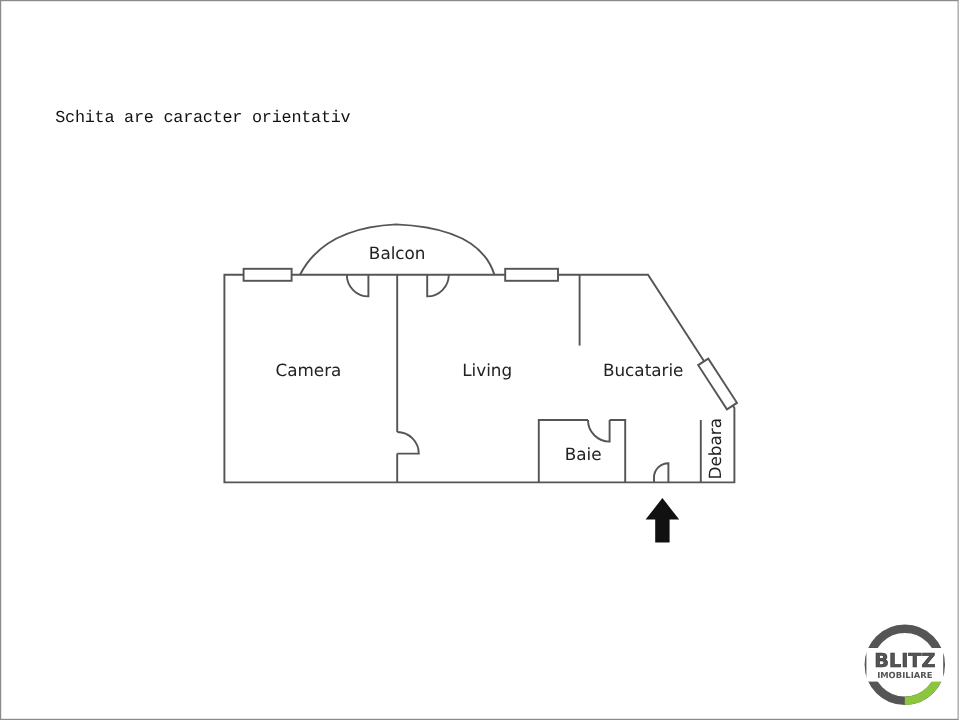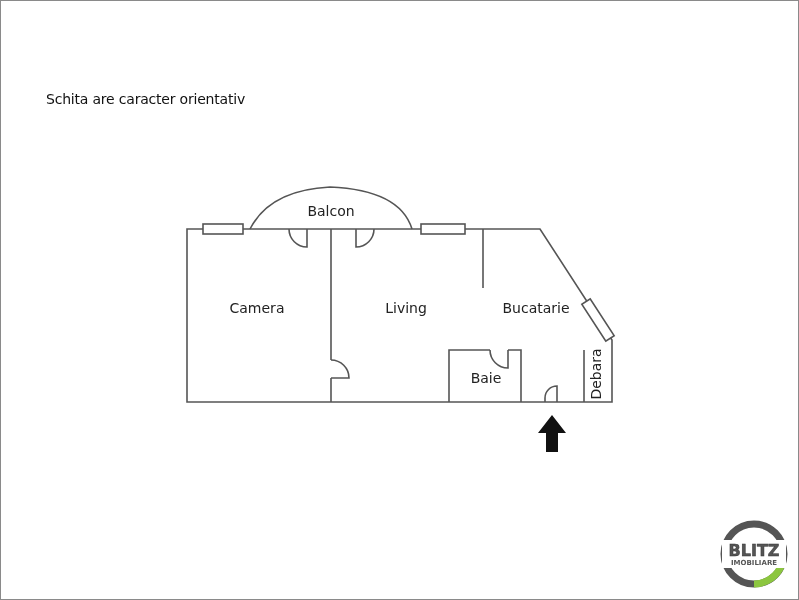--- a/index.html
+++ b/index.html
@@ -1,19 +1,19 @@
 <!DOCTYPE html>
 <html><head>
 <meta charset="utf-8">
 <style>
   html, body { margin:0; padding:0; }
   body { width:799px; height:600px; position:relative; background:#fff; overflow:hidden;
          font-family:"DejaVu Sans", "Liberation Sans", sans-serif; }
   .frame { position:absolute; left:0; top:0; width:797px; height:598px; border:1px solid #8a8a8a; box-sizing:content-box; }
-  .note { position:absolute; left:46px; top:91px; font-size:14px; color:#111; letter-spacing:-0.2px; }
+  .note { position:absolute; left:46px; top:91px; font-size:14px; color:#111; letter-spacing:-0.2px;font-family:Liberation Mono, monospace; }
   svg.plan { position:absolute; left:0; top:0; }
   .lbl { font-family:"DejaVu Sans", "Liberation Sans", sans-serif; font-size:14px; fill:#222; }
   .logo { position:absolute; left:718px; top:518px; width:72px; height:72px; }
 </style>
 </head>
 <body>
 
 <div class="frame"></div>
 
 <div class="note">Schita are caracter orientativ</div>

